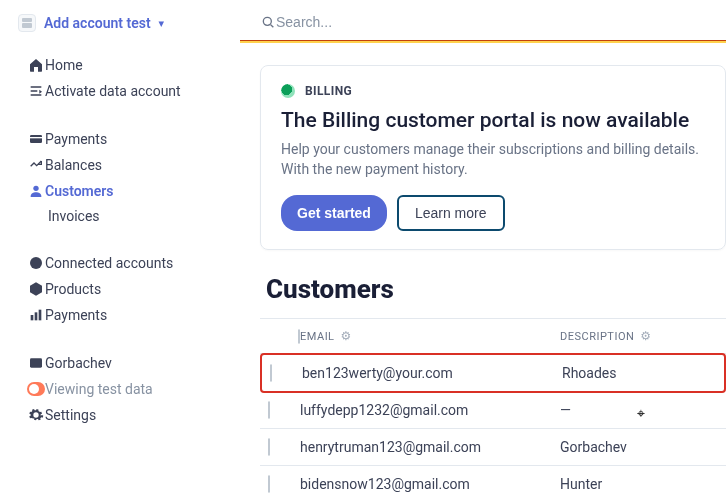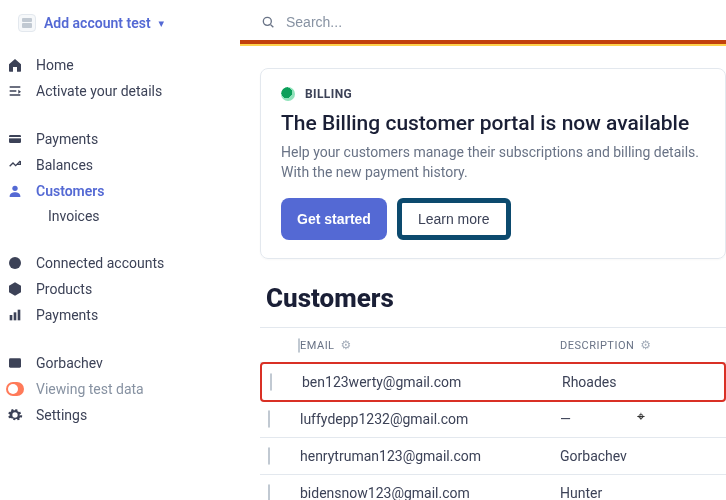--- a/index.html
+++ b/index.html
@@ -6,44 +6,44 @@
   html, body { width: 726px; height: 500px; font-family: -apple-system, BlinkMacSystemFont, "Segoe UI", Roboto, sans-serif; font-size: 14px; color: #1a1f36; overflow: hidden; background: #fff; }
   .app { display: flex; height: 100%; }
   .sidebar { width: 240px; flex: 0 0 240px; padding: 14px 0 0 0; border-right: 1px solid #fff; }
   .acct-row { display: flex; align-items: center; gap: 8px; padding: 0 18px 14px 18px; }
   .acct-logo { width: 18px; height: 18px; border-radius: 4px; background: #f6f8fa; border: 1px solid #e3e8ee; position: relative; }
   .acct-logo::before { content:""; position:absolute; left:3px; right:3px; top:3px; height:4px; background:#c1c9d2; border-radius:1px;}
   .acct-logo::after { content:""; position:absolute; left:3px; right:3px; bottom:3px; height:5px; background:#c1c9d2; border-radius:1px;}
   .acct-name { color: #5469d4; font-weight: 600; font-size: 14px; }
   .chev-down { color: #5469d4; font-size: 11px; }
   .nav-group { padding: 6px 0; }
-  .nav-item { display: flex; align-items: center; gap: 12px; padding: 5px 6px; cursor: pointer; color: #3c4257; }
+  .nav-item { display: flex; align-items: center; padding: 5px 18px; cursor: pointer; color: #3c4257; margin-left: 9px; }
   .nav-item .icon { width: 18px; display:flex; align-items:center; justify-content:center; color:#3c4257; }
   .nav-item.active { color: #5469d4; font-weight: 600; }
   .nav-item.active .icon { color:#5469d4; }
   .nav-sub { padding: 4px 18px 4px 48px; color: #3c4257; cursor:pointer; }
   .nav-section-gap { height: 10px; }
   .toggle { width: 26px; height: 14px; border-radius: 8px; background: #ff7a59; position: relative; }
   .toggle::after { content:""; position:absolute; width:10px; height:10px; background:#fff; border-radius:50%; top:2px; left:2px; }
   .viewing-test { color:#8792a2; }
   .main { flex: 1; display:flex; flex-direction:column; overflow:hidden;}
-  .search-bar { display:flex; align-items:center; gap:10px; padding: 14px 20px 10px 20px; color:#697386; border-bottom:4px solid #c2410c;}
+  .search-bar { display:flex; align-items:center; padding: 14px 20px 10px 20px; color:#697386; border-bottom:1px solid #c2410c;}
   .search-icon { width:16px; height:16px; display:inline-flex; align-items:center; justify-content:center; }
   .search-input { border:none; outline:none; font-size:14px; color:#3c4257; flex:1; }
   .search-input::placeholder { color:#8792a2; }
   .accent-line { height:2px; background:#ffd24d; width:100%; }
   .content { padding: 22px 0 0 20px; overflow:auto; flex:1; position:relative;}
   .banner { border:1px solid #e3e8ee; border-radius:8px; padding:18px 20px 18px 20px; box-shadow: 0 1px 2px rgba(0,0,0,0.03);}
   .banner-kicker { display:flex; align-items:center; gap:10px; color:#3c4257; font-weight:700; font-size:12px; letter-spacing:0.4px;}
   .kicker-dot { width:14px; height:14px; border-radius:50%; background: radial-gradient(circle at 40% 40%, #0b9f59 0 45%, #8fe2ba 46% 100%);}
   .banner-title { font-size:21px; font-weight:500; color:#1a1f36; margin-top:10px;}
   .banner-body { font-size:14px; color:#697386; margin-top:8px; line-height:1.4;}
   .banner-btns { display:flex; gap:10px; margin-top:16px;}
-  .btn-primary { background:#5469d4; color:#fff; border:none; border-radius:8px; padding:8px 16px; font-weight:600; font-size:14px; cursor:pointer;}
-  .btn-secondary { background:#fff; color:#3c4257; border:5px solid #0c4a6e; border-radius:6px; padding:8px 16px; font-weight:500; font-size:14px; cursor:pointer;}
+  .btn-primary { background:#5469d4; color:#fff; border:none; border-radius:16px; padding:8px 16px; font-weight:600; font-size:14px; cursor:pointer;}
+  .btn-secondary { background:#fff; color:#3c4257; border:2px solid #0c4a6e; border-radius:6px; padding:8px 16px; font-weight:500; font-size:14px; cursor:pointer;}
   .page-title { font-size:26px; font-weight:800; color:#1a1f36; margin:24px 0 14px 6px;}
   .table { border-top:1px solid #e3e8ee;}
   .thead, .trow { display:grid; grid-template-columns: 32px 260px 1fr; align-items:center; padding:10px 8px; border-bottom:1px solid #e3e8ee;}
   .thead { font-size:11px; letter-spacing:0.5px; color:#697386; font-weight:400;text-align:right; }
   .th { display:flex; align-items:center; gap:6px;}
   .gear { color:#a3acb9; font-size:12px; }
   .checkbox { width:15px; height:15px; border:1px solid #c1c9d2; border-radius:3px; background:#fff; cursor:pointer;}
   .trow .cell { color:#3c4257; font-size:14px; white-space:nowrap; overflow:hidden; text-overflow:ellipsis;}
   .desc-empty { color:#8792a2;}
   .row-highlight { border:2px solid #d93025; border-radius:4px; margin:-1px 0; }
@@ -70,21 +70,21 @@
           </span>
         <span>Home</span>
       </div>
       <div class="nav-item">
         <span class="icon">
             <svg viewBox="0 0 24 24" fill="currentColor">
               <path d="M4 5h16v2H4zM4 11h10v2H4zM4 17h16v2H4z"></path>
               <path d="M17 10l4 3-4 3v-6z"></path>
             </svg>
           </span>
-        <span>Activate your details</span>
+        <span>Activate data account</span>
       </div>
     </div>
 
     <div class="nav-section-gap"></div>
 
     <div class="nav-group">
       <div class="nav-item">
         <span class="icon">
             <svg viewBox="0 0 24 24" fill="currentColor">
               <rect x="3" y="6" width="18" height="12" rx="2"></rect>
@@ -209,21 +209,21 @@
             <span class="gear">⚙</span>
           </div>
           <div class="th">
             <span>DESCRIPTION</span>
             <span class="gear">⚙</span>
           </div>
         </div>
         <div id="rows">
             <div class="trow row-highlight">
               <div><span class="checkbox"></span></div>
-              <div class="cell">ben123werty@gmail.com</div>
+              <div class="cell">ben123werty@your.com</div>
               <div class="cell ">Rhoades</div>
             </div>
             <div class="trow">
               <div><span class="checkbox"></span></div>
               <div class="cell">luffydepp1232@gmail.com</div>
               <div class="cell desc-empty">—</div>
             </div>
             <div class="trow">
               <div><span class="checkbox"></span></div>
               <div class="cell">henrytruman123@gmail.com</div>

